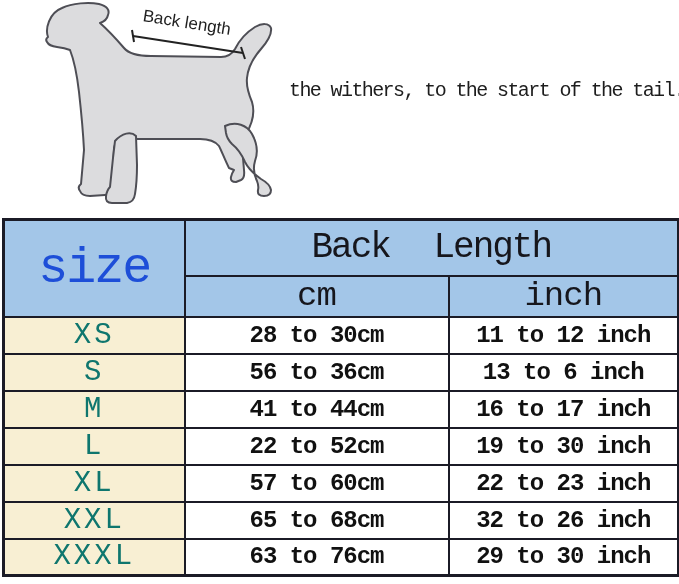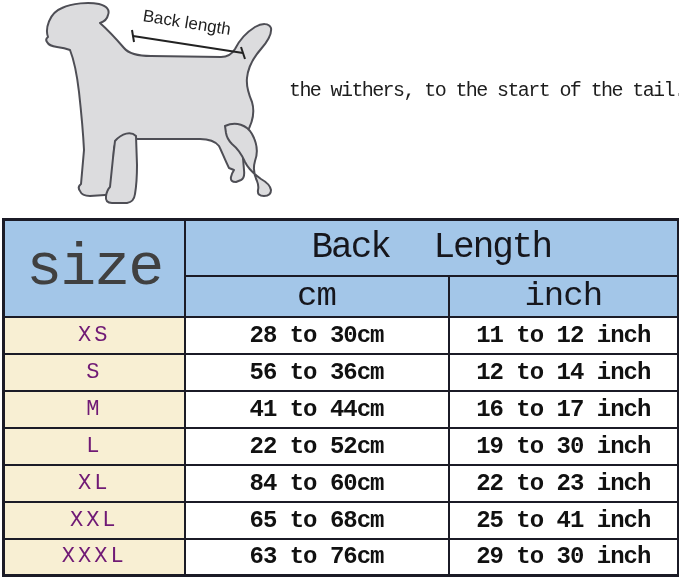--- a/index.html
+++ b/index.html
@@ -23,34 +23,34 @@
     font-family:"Liberation Mono", monospace;
   }
   .size-table th, .size-table td {
     border:2px solid #1b1b26; text-align:center; vertical-align:middle;
     padding:0; overflow:hidden;
   }
   tr.hrow1 { height:56px; }
   tr.hrow2 { height:41px; }
   tr.drow  { height:37px; }
   th.corner {
-    background:#a3c6e8; color:#404040;
-    font-size:60px; font-weight:400; letter-spacing:-2px;
+    background:#a3c6e8; color:#1d4ed8;
+    font-size:50px; font-weight:400; letter-spacing:-2px;
   }
   th.group {
     background:#a3c6e8; color:#16161c;
     font-size:36px; font-weight:400; letter-spacing:-2px; word-spacing:24px;
   }
   th.unit {
     background:#a3c6e8; color:#16161c;
     font-size:34px; font-weight:400; letter-spacing:-1px;
   }
   td.sz {
-    background:#f8efd3; color:#701a75;
-    font-size:22px; font-weight:400; letter-spacing:3px;
+    background:#f8efd3; color:#0f766e;
+    font-size:29px; font-weight:400; letter-spacing:3px;
   }
   td.val {
     background:#ffffff; color:#111111;
     font-size:24px; font-weight:700; letter-spacing:-1px;
   }
 </style>
 </head>
 <body>
 
 <div class="stage">
@@ -149,41 +149,41 @@
         <th class="unit">inch</th>
       </tr>
       <tr class="drow">
         <td class="sz">XS</td>
         <td class="val">28 to 30cm</td>
         <td class="val">11 to 12 inch</td>
       </tr>
       <tr class="drow">
         <td class="sz">S</td>
         <td class="val">56 to 36cm</td>
-        <td class="val">12 to 14 inch</td>
+        <td class="val">13 to 6 inch</td>
       </tr>
       <tr class="drow">
         <td class="sz">M</td>
         <td class="val">41 to 44cm</td>
         <td class="val">16 to 17 inch</td>
       </tr>
       <tr class="drow">
         <td class="sz">L</td>
         <td class="val">22 to 52cm</td>
         <td class="val">19 to 30 inch</td>
       </tr>
       <tr class="drow">
         <td class="sz">XL</td>
-        <td class="val">84 to 60cm</td>
+        <td class="val">57 to 60cm</td>
         <td class="val">22 to 23 inch</td>
       </tr>
       <tr class="drow">
         <td class="sz">XXL</td>
         <td class="val">65 to 68cm</td>
-        <td class="val">25 to 41 inch</td>
+        <td class="val">32 to 26 inch</td>
       </tr>
       <tr class="drow">
         <td class="sz">XXXL</td>
         <td class="val">63 to 76cm</td>
         <td class="val">29 to 30 inch</td>
       </tr>
     </tbody>
   </table>
 
 </div>

